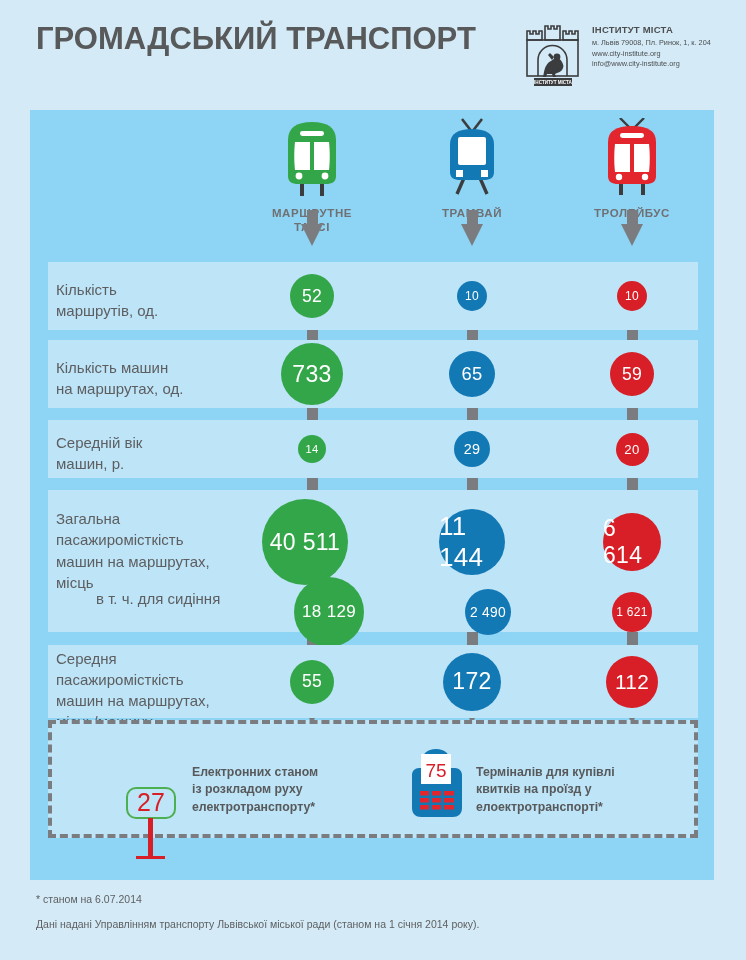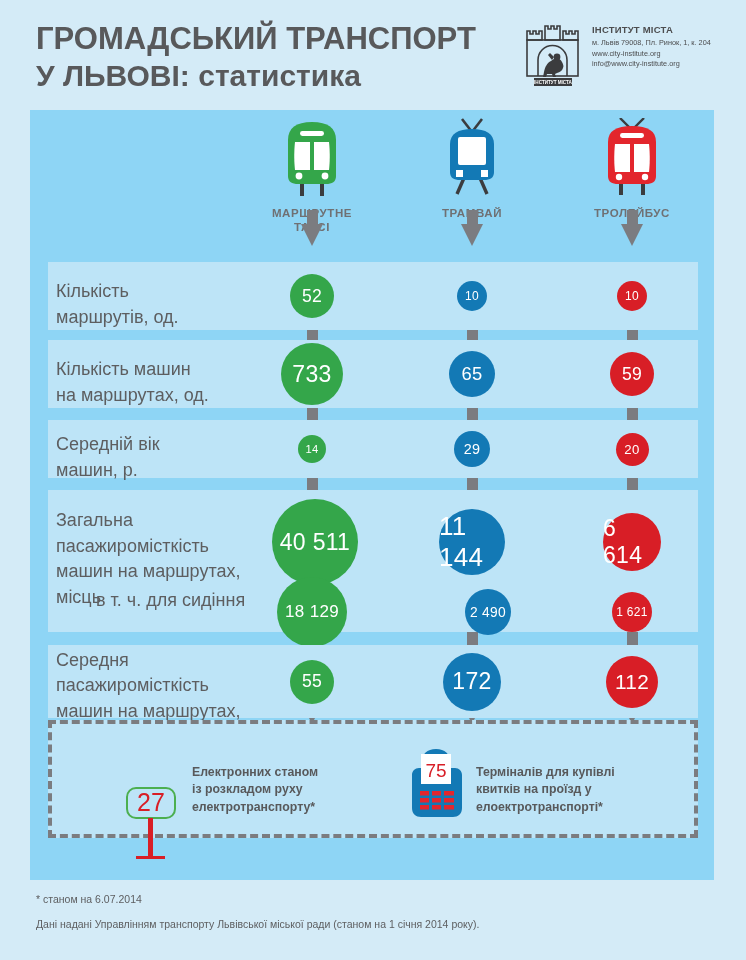--- a/index.html
+++ b/index.html
@@ -46,21 +46,21 @@
   .icon-box { height: 82px; position: relative; }
   .icon-box svg { display: block; margin: 0 auto; }
 
   
   .row {
     position: absolute; left: 18px; width: 650px;
     background: #bde4f7;
   }
   .row-label {
     position: absolute; left: 26px;
-    color: #5d5e60; font-size: 18px; line-height: 1.42;
+    color: #5d5e60; font-size: 15px; line-height: 1.42;
     font-weight: normal;
   }
 
   
   .conn { position: absolute; width: 11px; background: #7b7c80; }
 
   
   .bubble {
     position: absolute; border-radius: 50%;
     color: #ffffff; display: flex; align-items: center; justify-content: center;
@@ -83,21 +83,20 @@
   .footer { position: absolute; left: 36px; top: 893px; width: 660px; }
   .footer .f1 { color: #5d5e60; font-size: 10.5px; margin-bottom: 13px; }
   .footer .f2 { color: #5d5e60; font-size: 10.5px; }
 </style>
 </head>
 <body>
 
 <div class="header">
   <div class="title">
     <span class="l1">ГРОМАДСЬКИЙ ТРАНСПОРТ</span>
-    <span class="l2"><span>У ЛЬВОВІ:</span><span class="thin"> статистика</span></span>
   </div>
 
   <div class="logo-wrap">
     <div class="logo-mark">
       <svg width="62" height="66" viewBox="0 0 62 66">
         <g fill="none" stroke="#3b3c3e" stroke-width="1.6">
 
           <path d="M5 18 L5 9 L8 9 L8 12 L11 12 L11 9 L14 9 L14 12 L17 12 L17 9 L20 9 L20 18 Z"></path>
           <path d="M23 18 L23 4 L26 4 L26 7 L29 7 L29 4 L32 4 L32 7 L35 7 L35 4 L38 4 L38 18 Z"></path>
           <path d="M41 18 L41 9 L44 9 L44 12 L47 12 L47 9 L50 9 L50 12 L53 12 L53 9 L56 9 L56 18 Z"></path>
@@ -220,24 +219,24 @@
 машин, р.</div>
       <div class="bubble" style="width: 28px; height: 28px; left: 268px; top: 325px; background: rgb(52, 166, 74); font-size: 11.2px;">14</div>
       <div class="bubble" style="width: 36px; height: 36px; left: 424px; top: 321px; background: rgb(19, 121, 181); font-size: 14.4px;">29</div>
       <div class="bubble" style="width: 33px; height: 33px; left: 585.5px; top: 322.5px; background: rgb(216, 30, 38); font-size: 13.2px;">20</div>
       <div class="row" style="top: 380px; height: 142px;"></div>
       <div class="row-label" style="white-space: pre-line; top: 398px;">Загальна
 пасажиромісткість
 машин на маршрутах,
 місць</div>
       <div class="row-label" style="top: 478px; left: 66px;">в т. ч.  для сидіння</div>
-      <div class="bubble" style="width: 86px; height: 86px; left: 242px; top: 389px; background: rgb(52, 166, 74); font-size: 23px;">40 511</div>
+      <div class="bubble" style="width: 86px; height: 86px; left: 232px; top: 389px; background: rgb(52, 166, 74); font-size: 23px;">40 511</div>
       <div class="bubble" style="width: 66px; height: 66px; left: 409px; top: 399px; background: rgb(19, 121, 181); font-size: 26px;">11 144</div>
       <div class="bubble" style="width: 58px; height: 58px; left: 573px; top: 403px; background: rgb(216, 30, 38); font-size: 23px;">6 614</div>
-      <div class="bubble" style="width: 70px; height: 70px; left: 247px; top: 467px; background: rgb(52, 166, 74); font-size: 17px;">18 129</div>
+      <div class="bubble" style="width: 70px; height: 70px; left: 264px; top: 467px; background: rgb(52, 166, 74); font-size: 17px;">18 129</div>
       <div class="bubble" style="width: 46px; height: 46px; left: 419px; top: 479px; background: rgb(19, 121, 181); font-size: 13.8px; margin-left: 16px;">2 490</div>
       <div class="bubble" style="width: 40px; height: 40px; left: 582px; top: 482px; background: rgb(216, 30, 38); font-size: 12px;">1 621</div>
       <div class="row" style="top: 535px; height: 73px;"></div>
       <div class="row-label" style="white-space: pre-line; top: 537.5px;">Середня
 пасажиромісткість
 машин на маршрутах,
 місць/машину</div>
       <div class="bubble" style="width: 44px; height: 44px; left: 260px; top: 549.5px; background: rgb(52, 166, 74); font-size: 17.6px;">55</div>
       <div class="bubble" style="width: 58px; height: 58px; left: 413px; top: 542.5px; background: rgb(19, 121, 181); font-size: 23px;">172</div>
       <div class="bubble" style="width: 52px; height: 52px; left: 576px; top: 545.5px; background: rgb(216, 30, 38); font-size: 20.8px;">112</div>

